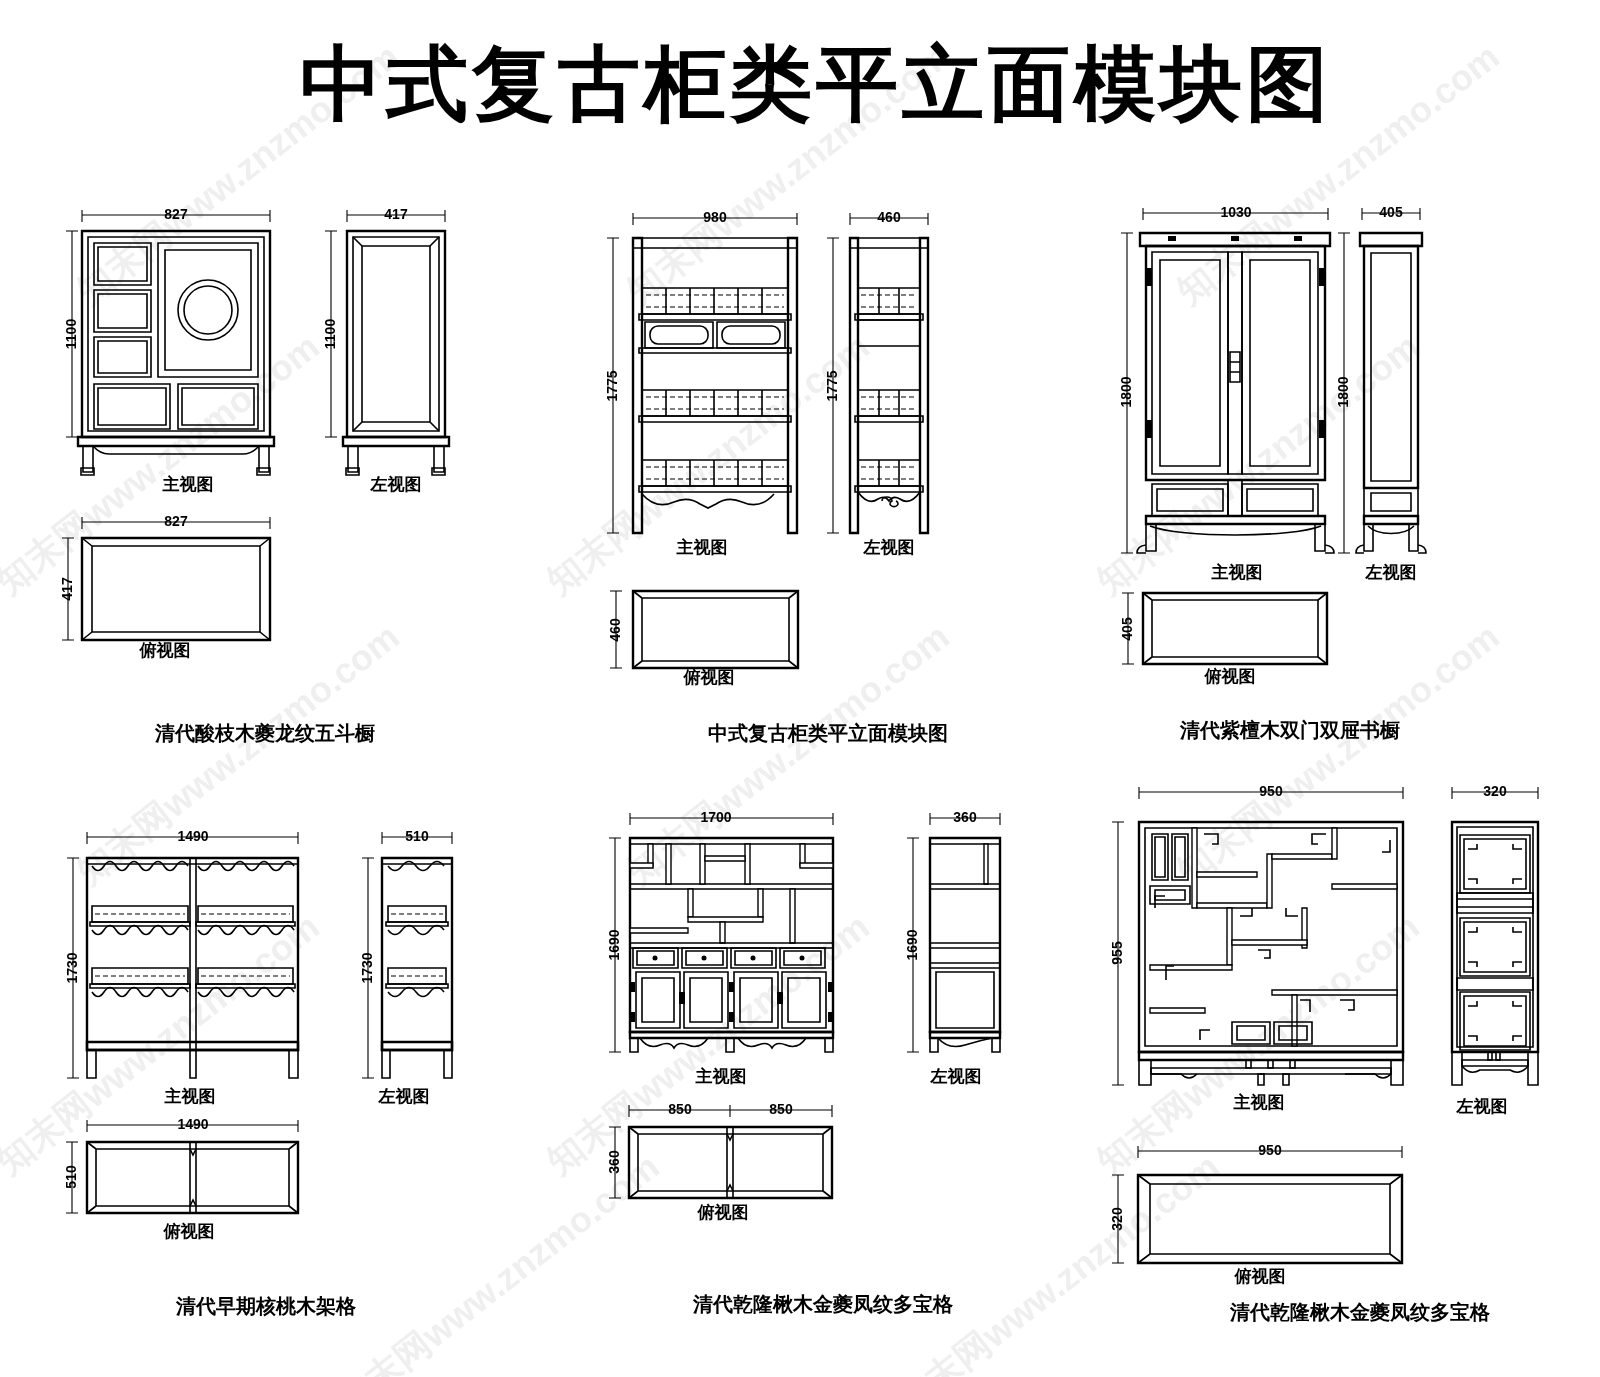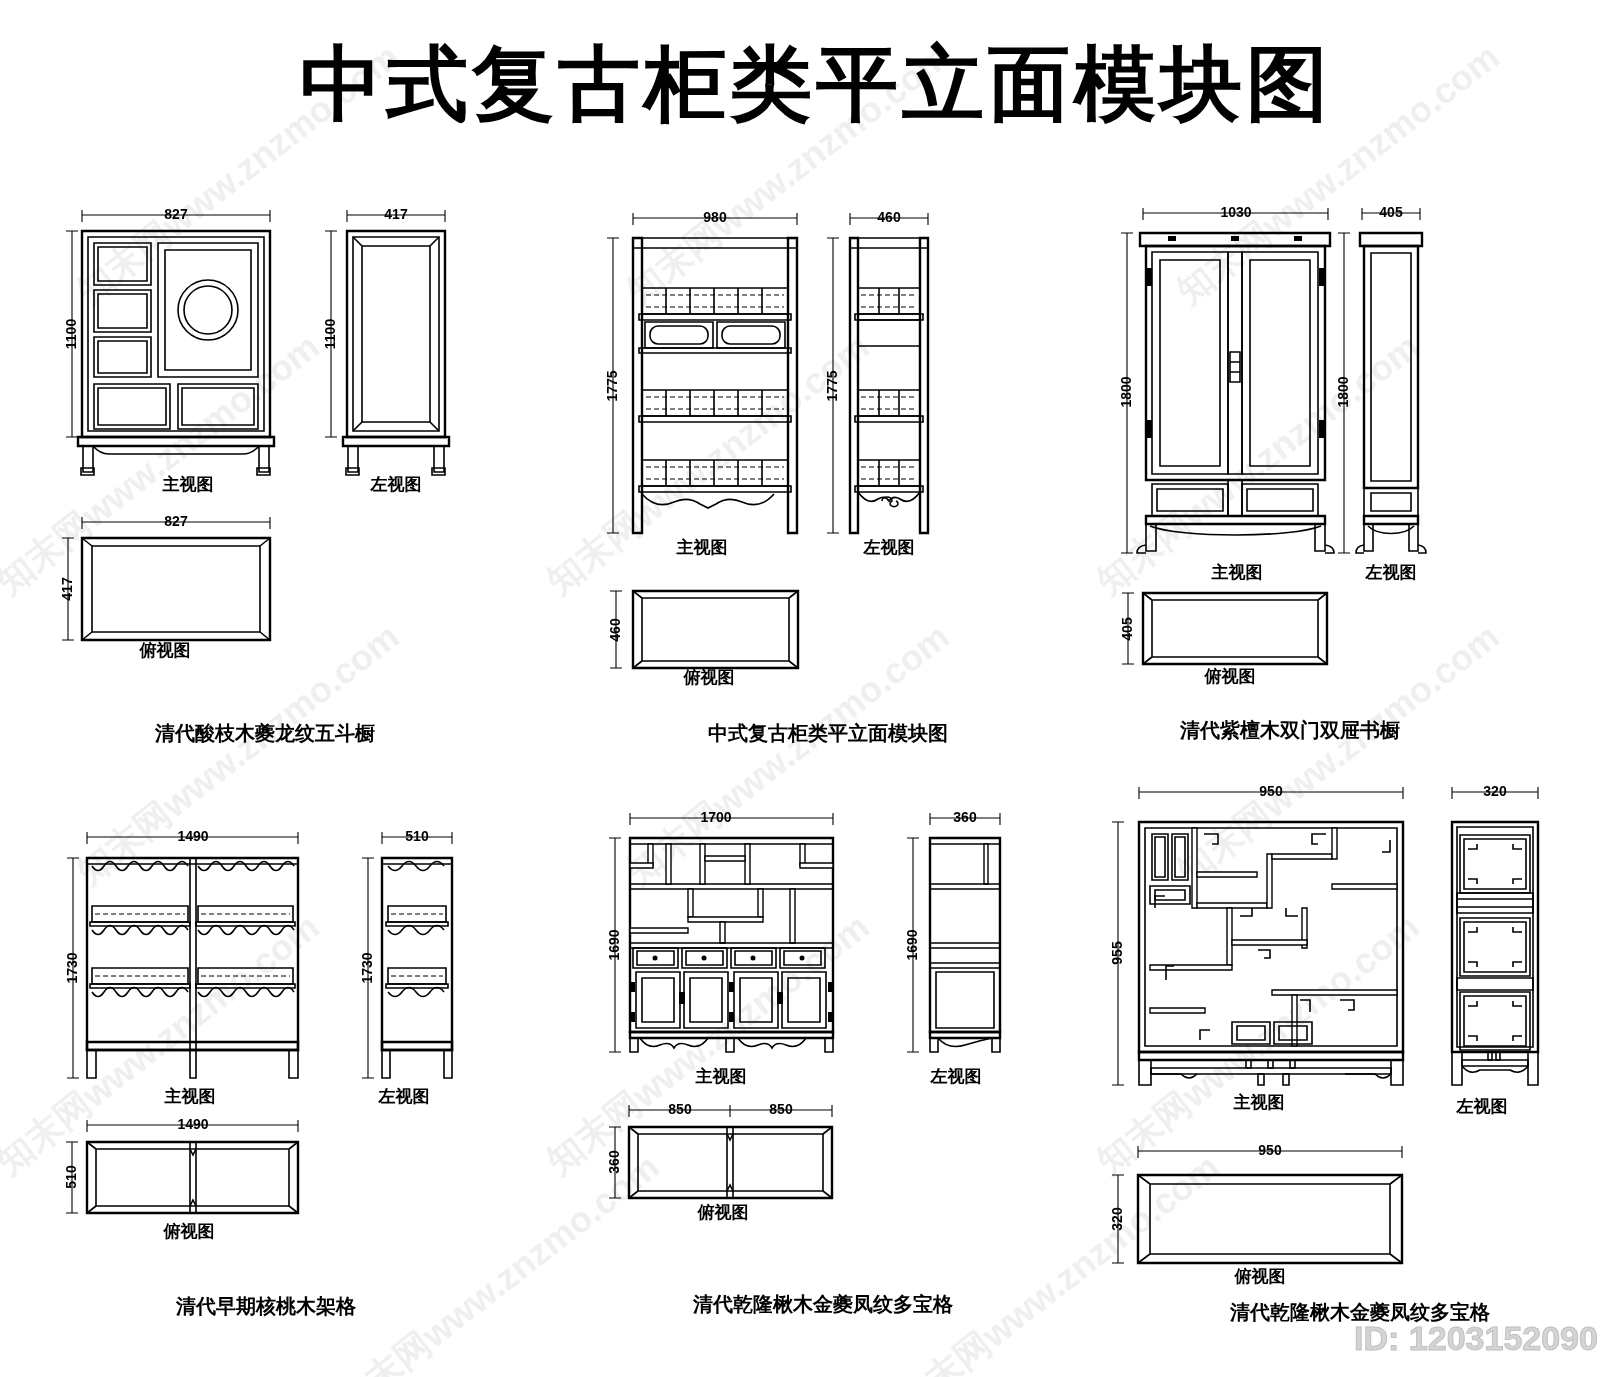--- a/index.html
+++ b/index.html
@@ -477,15 +477,14 @@
   <div class="vlabel" style="left:1482px;top:1106px">左视图</div>
   <div class="vlabel" style="left:1260px;top:1276px">俯视图</div>
 
   <div class="caption" style="left:265px;top:733px">清代酸枝木夔龙纹五斗橱</div>
   <div class="caption" style="left:828px;top:733px">中式复古柜类平立面模块图</div>
   <div class="caption" style="left:1290px;top:730px">清代紫檀木双门双屉书橱</div>
   <div class="caption" style="left:266px;top:1306px">清代早期核桃木架格</div>
   <div class="caption" style="left:823px;top:1304px">清代乾隆楸木金夔凤纹多宝格</div>
   <div class="caption" style="left:1360px;top:1312px">清代乾隆楸木金夔凤纹多宝格</div>
 
-  <div class="idtag" style="left:1476px;top:1338px">ID: 1203152090</div>
 
 </div>
 
 </body></html>

